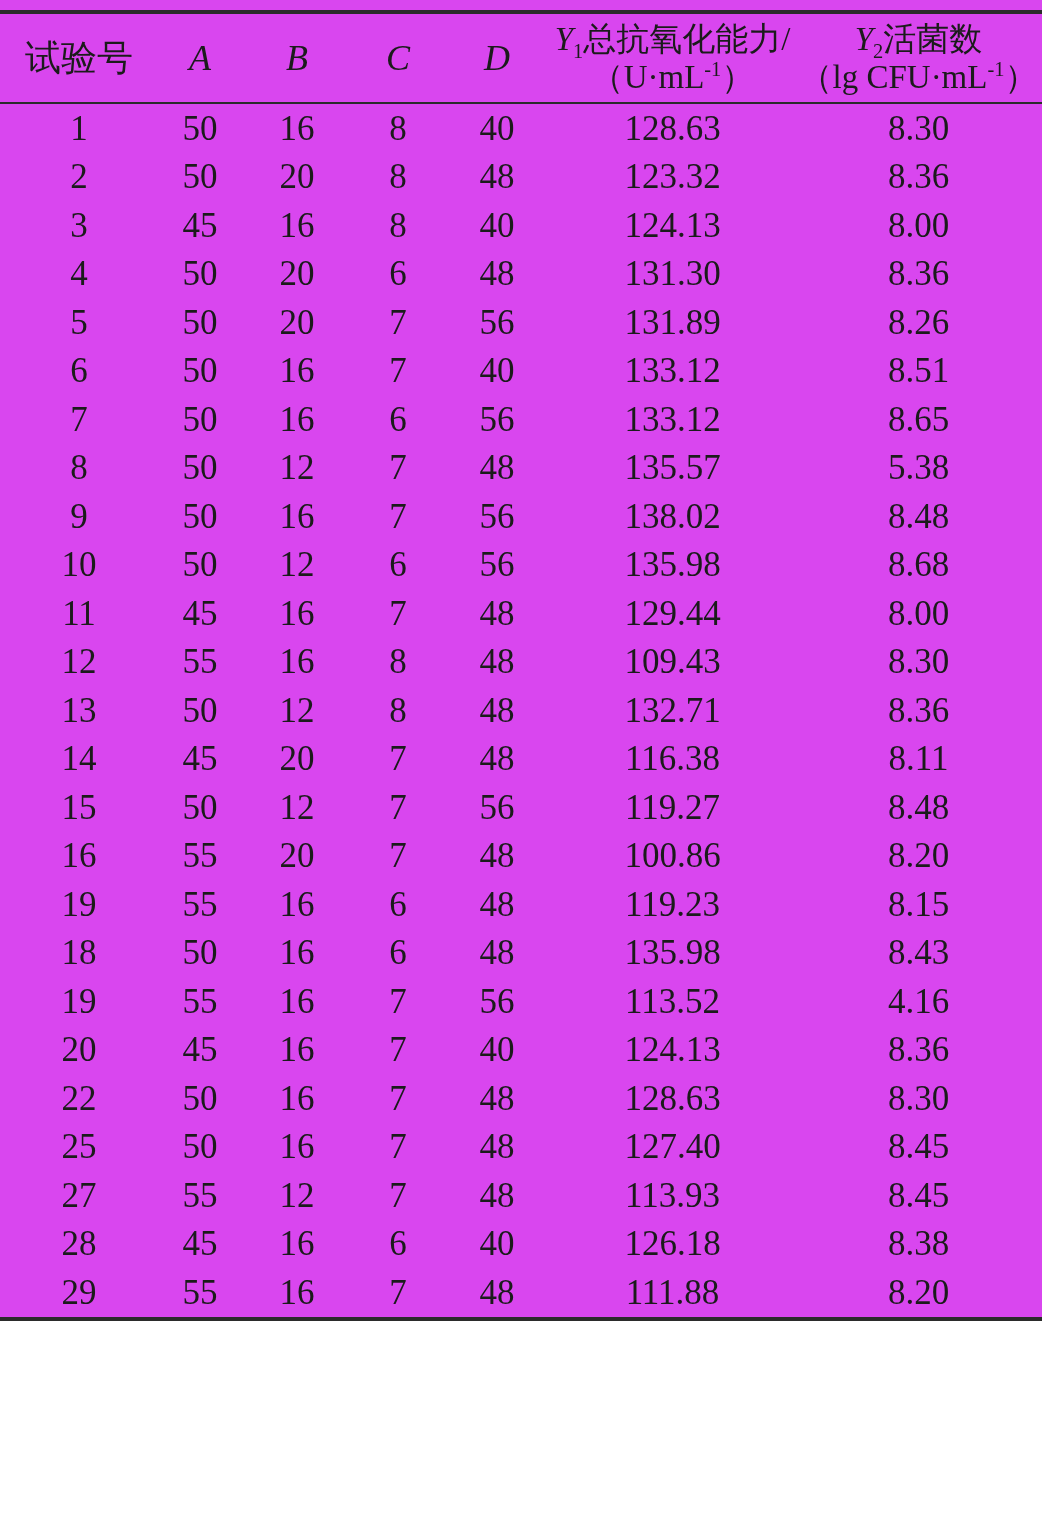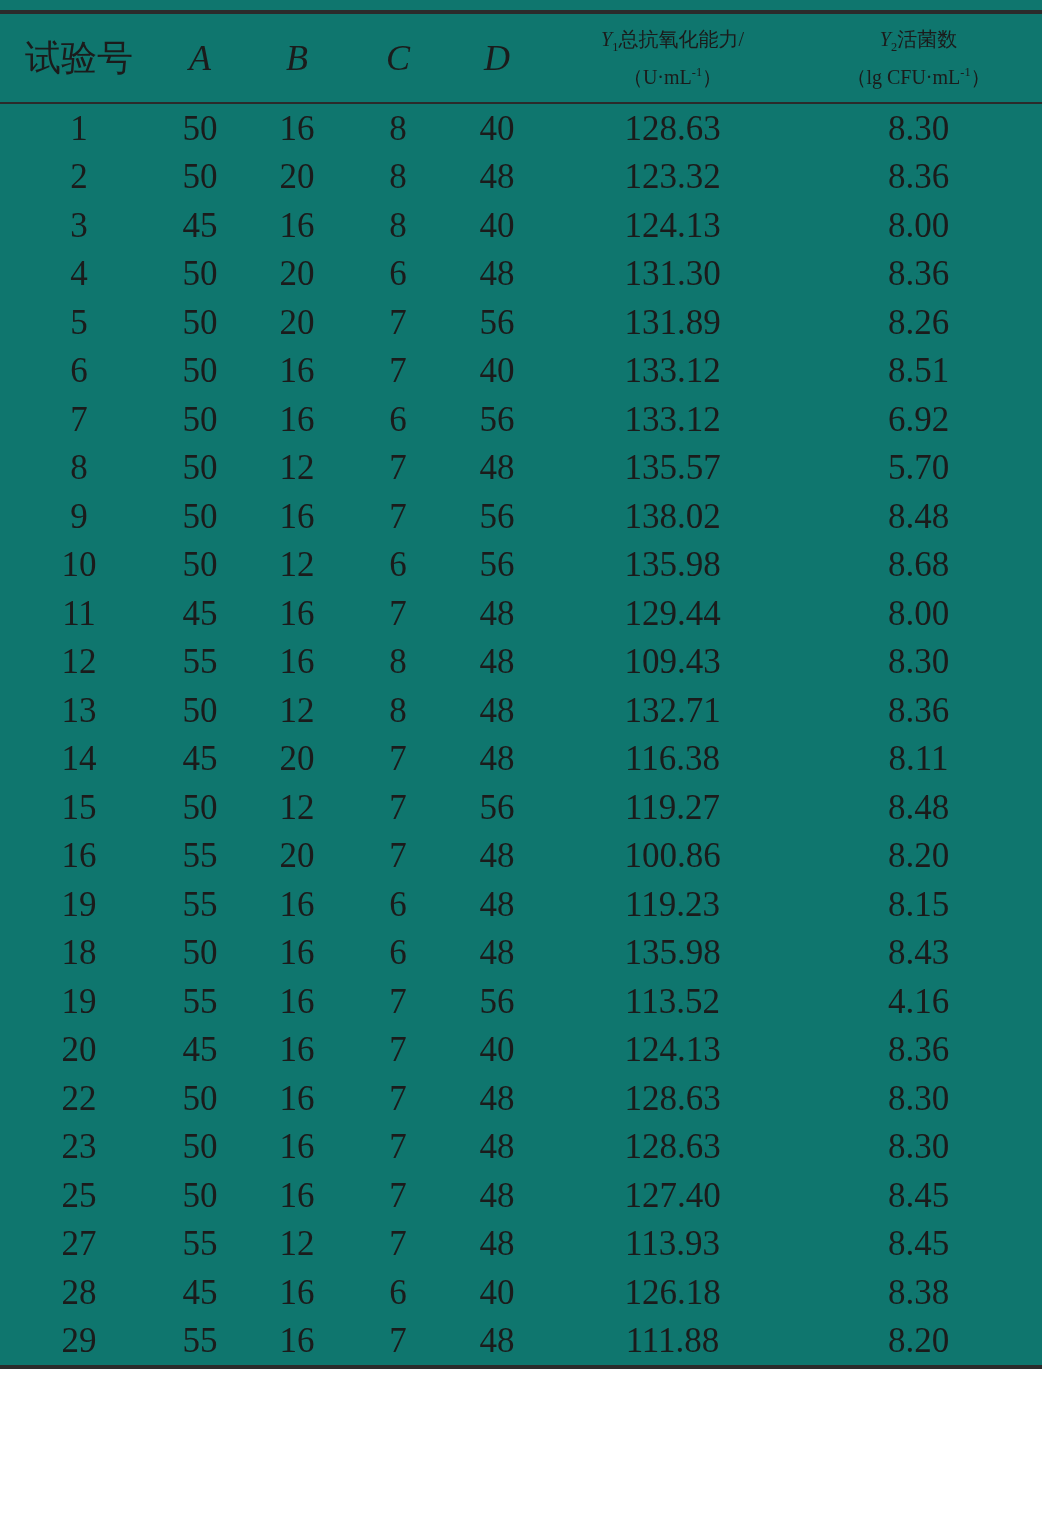--- a/index.html
+++ b/index.html
@@ -9,21 +9,21 @@
   }
   body {
     width: 1042px;
     height: 1523px;
     overflow: hidden;
   }
   .page {
     width: 1042px;
     box-sizing: border-box;
     padding-top: 10px;
-    background: #0f766e;
+    background: #d946ef;
   }
   table.data-table {
     width: 1042px;
     border-collapse: collapse;
     table-layout: fixed;
     font-family: "Liberation Serif", "DejaVu Serif", serif;
     color: #1b1b1b;
     border-top: 4px solid #2b2b2b;
     border-bottom: 4px solid #2b2b2b;
   }
@@ -37,21 +37,21 @@
   }
   th.col-no {
     font-size: 36px;
     letter-spacing: 0px;
   }
   th.factor {
     font-size: 36px;
     font-style: italic;
   }
   th.response {
-    font-size: 20px;
+    font-size: 33px;
     line-height: 38px;
   }
   .iv {
     font-style: italic;
   }
   thead sub {
     font-size: 0.62em;
     line-height: 0;
   }
   thead sup {
@@ -153,30 +153,30 @@
           <td>133.12</td>
           <td>8.51</td>
         </tr>
         <tr>
           <td>7</td>
           <td>50</td>
           <td>16</td>
           <td>6</td>
           <td>56</td>
           <td>133.12</td>
-          <td>6.92</td>
+          <td>8.65</td>
         </tr>
         <tr>
           <td>8</td>
           <td>50</td>
           <td>12</td>
           <td>7</td>
           <td>48</td>
           <td>135.57</td>
-          <td>5.70</td>
+          <td>5.38</td>
         </tr>
         <tr>
           <td>9</td>
           <td>50</td>
           <td>16</td>
           <td>7</td>
           <td>56</td>
           <td>138.02</td>
           <td>8.48</td>
         </tr>
@@ -274,29 +274,20 @@
           <td>20</td>
           <td>45</td>
           <td>16</td>
           <td>7</td>
           <td>40</td>
           <td>124.13</td>
           <td>8.36</td>
         </tr>
         <tr>
           <td>22</td>
-          <td>50</td>
-          <td>16</td>
-          <td>7</td>
-          <td>48</td>
-          <td>128.63</td>
-          <td>8.30</td>
-        </tr>
-        <tr>
-          <td>23</td>
           <td>50</td>
           <td>16</td>
           <td>7</td>
           <td>48</td>
           <td>128.63</td>
           <td>8.30</td>
         </tr>
         <tr>
           <td>25</td>
           <td>50</td>

